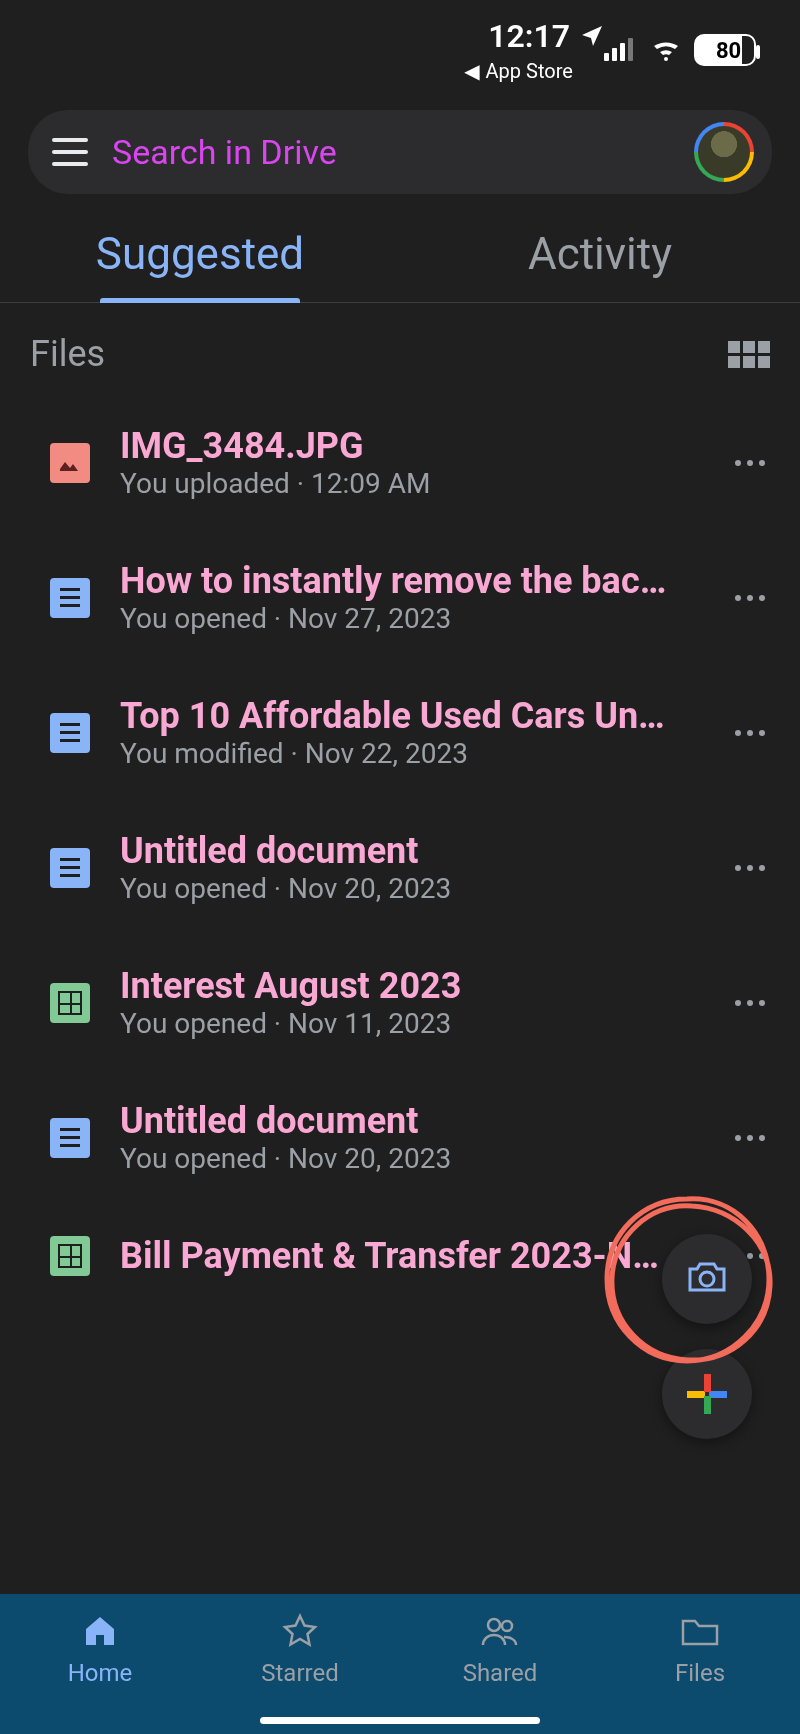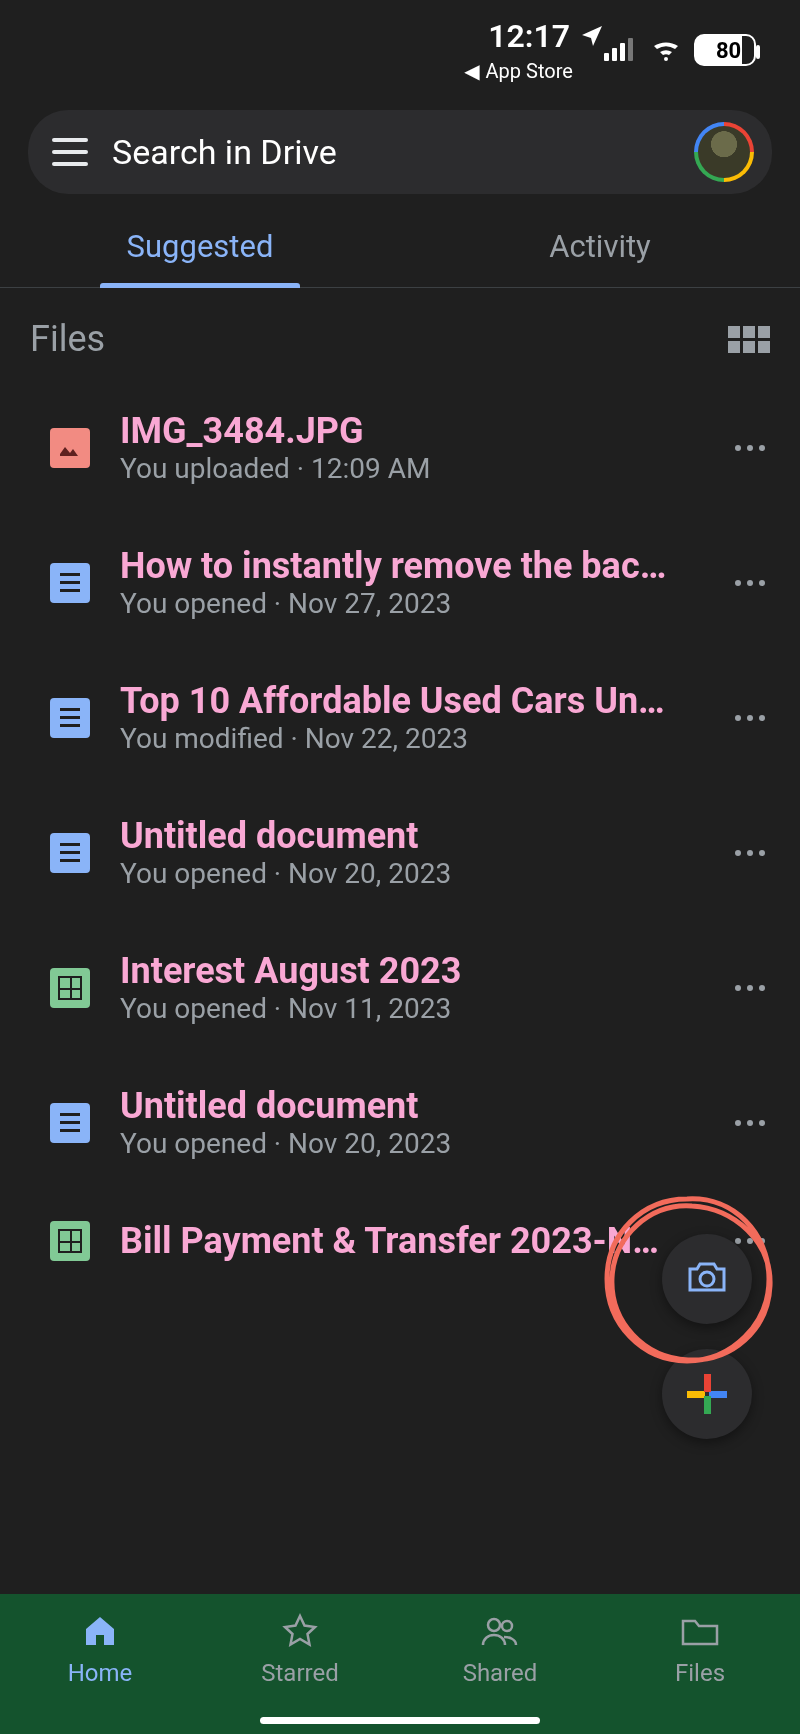--- a/index.html
+++ b/index.html
@@ -63,21 +63,21 @@
     padding: 0 18px 0 24px;
     gap: 24px;
   }
   .hamburger {
     width: 36px; height: 28px;
     display:flex; flex-direction:column; justify-content:space-between;
   }
   .hamburger span { height:4px; background:#e8eaed; border-radius:2px; }
   .search-placeholder {
     flex:1;
-    color:#ffffff;
+    color:#d946ef;
     font-size: 34px;
   }
   .avatar-ring {
     width: 60px; height: 60px; border-radius: 50%;
     background: conic-gradient(#ea4335 0 25%, #fbbc05 25% 50%, #34a853 50% 75%, #4285f4 75% 100%);
     display:flex; align-items:center; justify-content:center;
   }
   .avatar-inner {
     width:52px; height:52px; border-radius:50%;
     background:#3a3a28;
@@ -85,21 +85,21 @@
   }
 
   
   .tabs {
     display:flex;
     border-bottom:1px solid #3c4043;
   }
   .tab {
     flex:1; text-align:center;
     padding: 24px 4px 22px;
-    font-size: 31px;
+    font-size: 44px;
     color:#9aa0a6;
     position:relative;
   }
   .tab.active { color:#8ab4f8; }
   .tab.active::after{
     content:"";
     position:absolute;
     left: 25%; right:25%;
     bottom:-1px; height:5px;
     background:#8ab4f8;
@@ -203,21 +203,21 @@
     width:190px; height:190px;
     pointer-events:none;
   }
 
   
   .bottom-nav{
     position:absolute;
     left:0; right:0;
     bottom:0;
     height:140px;
-    background:#14532d;
+    background:#0c4a6e;
     display:flex;
     padding-bottom:30px;
   }
   .nav-item{
     flex:1;
     display:flex; flex-direction:column; align-items:center; justify-content:center;
     gap:8px;
     color:#9aa0a6;
     font-size:24px;
   }

